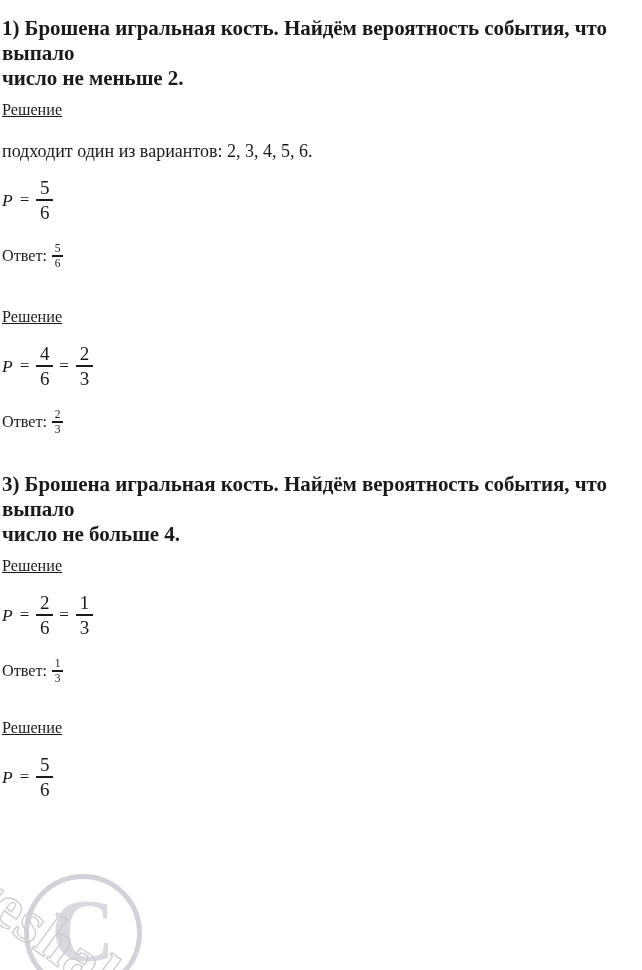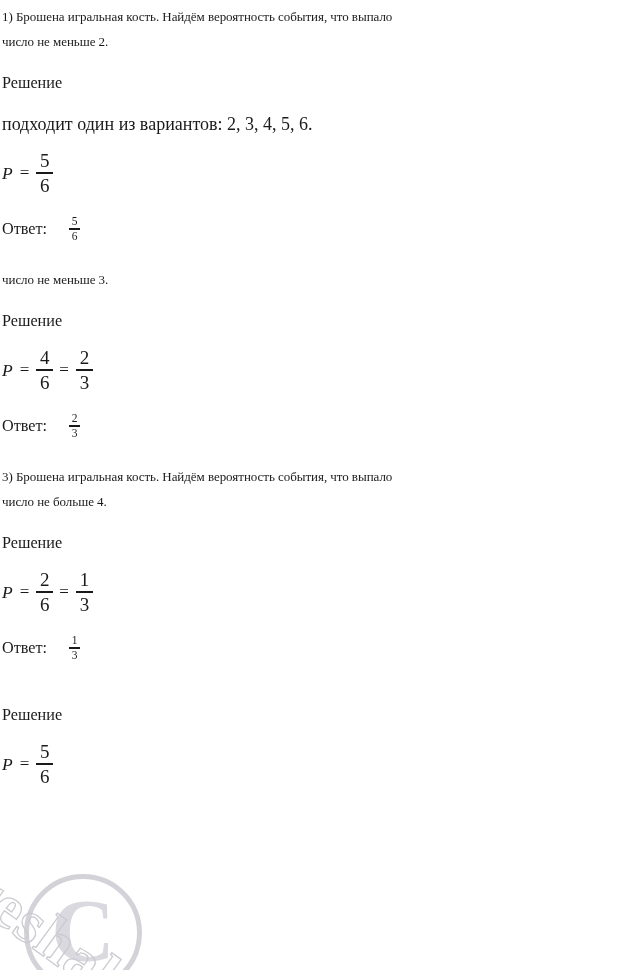--- a/index.html
+++ b/index.html
@@ -29,34 +29,36 @@
     position: relative;
     z-index: 2;
     padding: 4px 4px 0 2px;
   }
 
   .problem {
     margin: 0 0 0 0;
   }
 
   .stmt {
-    font-size: 13px;
+    font-size: 21px;
     line-height: 25px;
     letter-spacing: -0.05px;
-    margin: 0 0 0 0;
+    margin: 12px 0 0 0;
     white-space: normal;
+    font-weight: bold;
   }
 
   .stmt .l1 { display: block; }
   .stmt .l2 { display: block; }
 
   .heading {
     font-size: 16.2px;
     line-height: 22px;
-    margin: 18px 0 0 0;
+    margin: 8px 0 0 0;
+    text-decoration: underline;
   }
 
   .variants {
     font-size: 18px;
     line-height: 22px;
     margin: 19px 0 0 0;
   }
 
   .eqline {
     margin: 14px 0 0 0;
@@ -105,21 +107,20 @@
     margin: 1px 0;
   }
 
   .answer {
     margin: 16px 0 0 0;
     display: flex;
     align-items: center;
     font-size: 16.2px;
     line-height: 22px;
     min-height: 32px;
-    gap: 17px;
   }
   .answer .ans-label { margin-right: 4px; }
 
   .frac-sm {
     display: inline-flex;
     flex-direction: column;
     align-items: center;
     justify-content: center;
     line-height: 1;
     margin: 0 0 0 1px;
@@ -227,21 +228,20 @@
           <span class="num">5</span>
           <span class="bar"></span>
           <span class="den">6</span>
         </span>
       </div>
       <div class="gap-after-answer"></div>
     </div>
 
     <div class="problem">
       <div class="stmt">
-        <span class="l2">число не меньше 3.</span>
       </div>
       <div class="heading">Решение</div>
       <div class="eqline">
         <span class="var-p">P</span>
         <span class="eq-sign">=</span>
         <span class="frac">
           <span class="num">4</span>
           <span class="bar"></span>
           <span class="den">6</span>
         </span>

